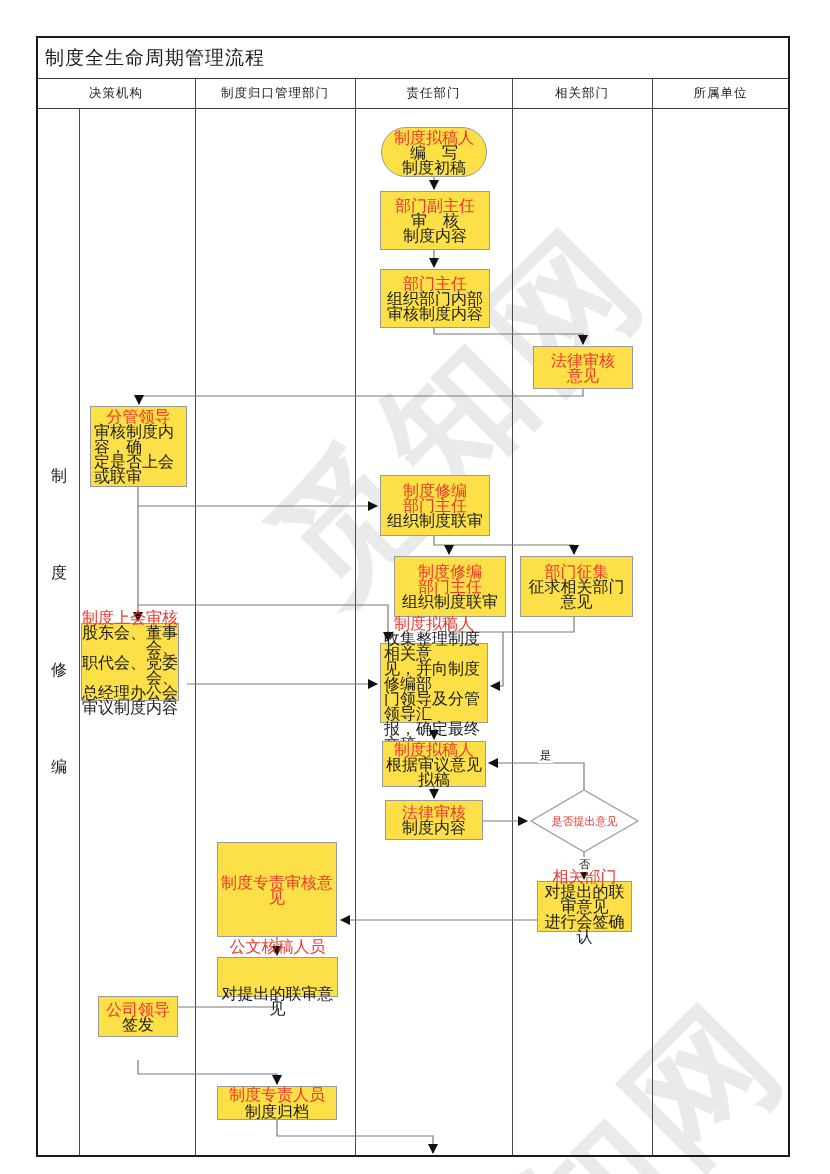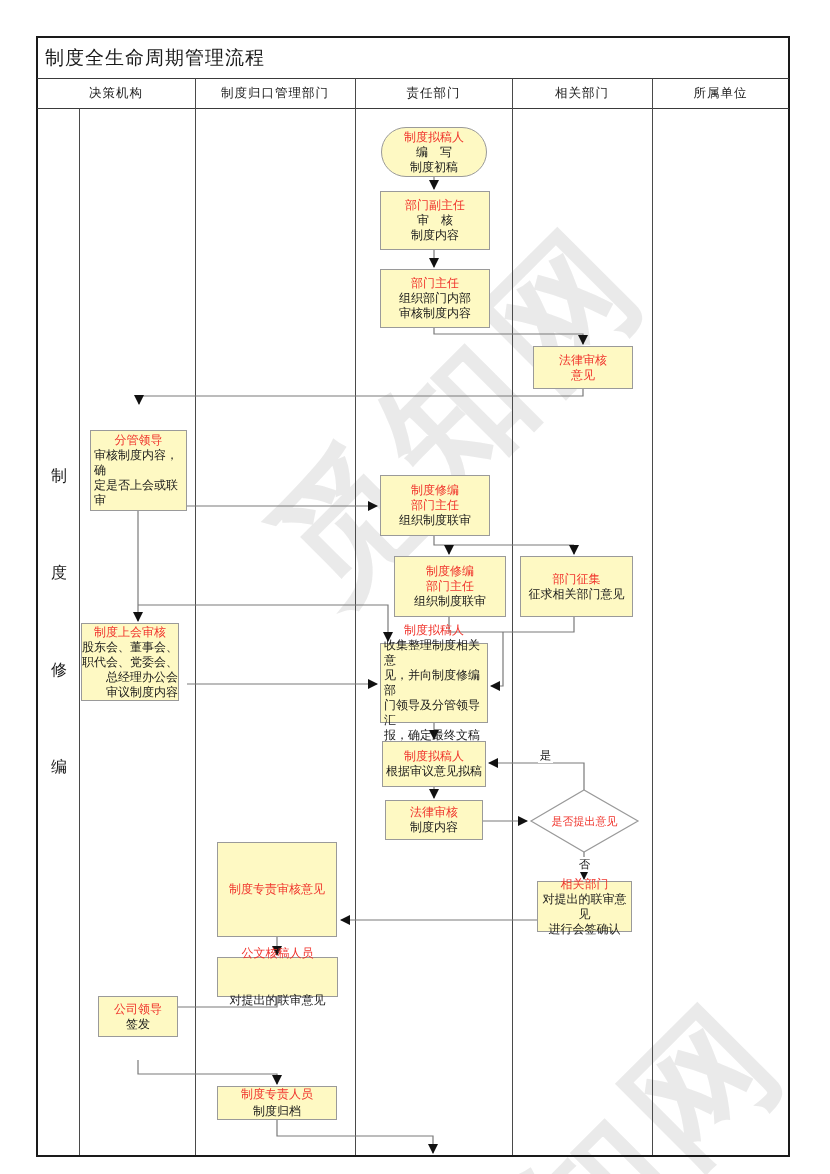--- a/index.html
+++ b/index.html
@@ -25,24 +25,24 @@
   .hdr{position:absolute;top:78px;height:30px;z-index:3;display:flex;
     align-items:center;justify-content:center;font-size:12.5px;letter-spacing:1px;}
   
   .side{
     position:absolute;left:40px;top:466px;width:38px;height:312px;z-index:3;
     display:flex;flex-direction:column;justify-content:space-between;
     align-items:center;font-size:16px;
   }
   
   .node{
-    position:absolute;z-index:3;background:#fef9c3;border:1px solid #9a9a9a;
+    position:absolute;z-index:3;background:#fde047;border:1px solid #9a9a9a;
     box-sizing:border-box;display:flex;flex-direction:column;
     justify-content:center;align-items:center;
-    font-size:12px;line-height:15px;text-align:center;
+    font-size:16px;line-height:15px;text-align:center;
   }
   .node .nt{color:#f0342c;white-space:pre-line;}
   .node .nb{color:#1a1a1a;white-space:pre-line;}
   .node .nb.left{text-align:left;width:100%;padding:0 3px;box-sizing:border-box;}
   .stadium{border-radius:26px;}
   .diamond-label{
     position:absolute;z-index:4;display:flex;align-items:center;justify-content:center;
     color:#f0342c;font-size:11px;background:transparent;
   }
   .branch-label{
@@ -131,21 +131,21 @@
   <div class="nt">部门主任</div>
   <div class="nb">组织部门内部
 审核制度内容</div>
 </div>
 
 <div class="node" style="left:533px;top:346px;width:100px;height:43px;">
   <div class="nt">法律审核
 意见</div>
 </div>
 
-<div class="node" style="left:90px;top:406px;width:97px;height:81px;margin-top:24px;">
+<div class="node" style="left:90px;top:406px;width:97px;height:81px;">
   <div class="nt">分管领导</div>
   <div class="nb left">审核制度内容，确
 定是否上会或联审</div>
 </div>
 
 <div class="node" style="left:380px;top:475px;width:110px;height:61px;">
   <div class="nt">制度修编
 部门主任</div>
   <div class="nb">组织制度联审</div>
 </div>

